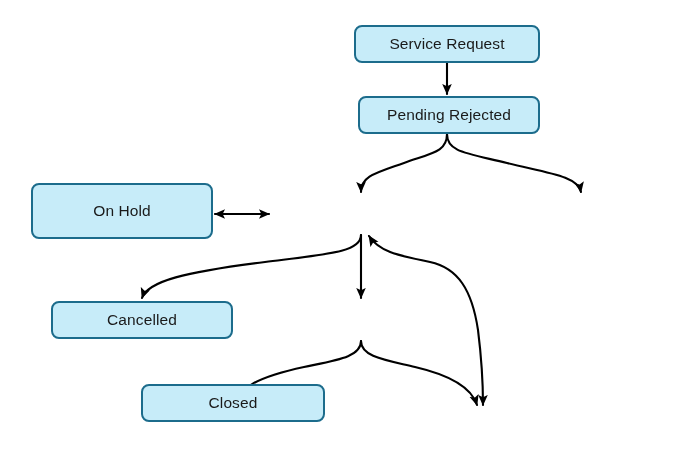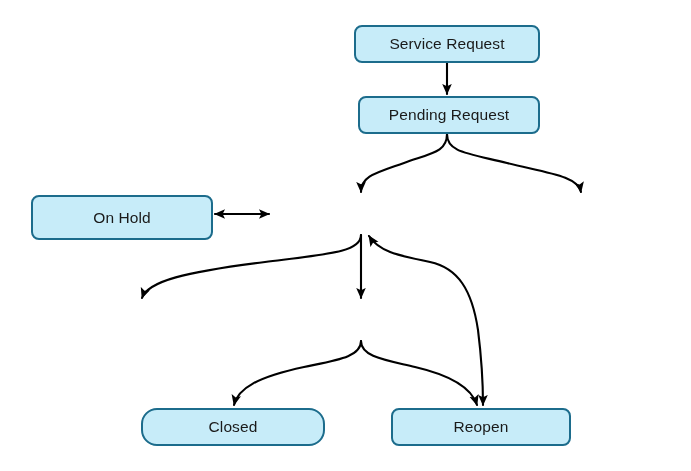--- a/index.html
+++ b/index.html
@@ -80,32 +80,32 @@
 
       <path d="M 361 341 C 361 357, 386 360, 415 367 C 454 376, 472 389, 477 405" marker-end="url(#arrowEnd)"></path>
     </g>
   </svg>
 
   <div class="node" style="left:354px; top:25px; width:186px; height:38px;">
     <span class="node-label">Service Request</span>
   </div>
 
   <div class="node" style="left:358px; top:96px; width:182px; height:38px;">
-    <span class="node-label">Pending Request</span>
+    <span class="node-label">Pending Rejected</span>
   </div>
 
-  <div class="node" style="left:31px; top:195px; width:182px; height:45px;">
+  <div class="node" style="left:31px; top:183px; width:182px; height:56px;">
     <span class="node-label">On Hold</span>
   </div>
 
 
 
+  <div class="node" style="left:51px; top:301px; width:182px; height:38px;">
+    <span class="node-label">Cancelled</span>
+  </div>
 
 
-  <div class="node" style="left:141px; top:408px; width:184px; height:38px;border-radius:16px;">
+  <div class="node" style="left:141px; top:384px; width:184px; height:38px;">
     <span class="node-label">Closed</span>
   </div>
 
-  <div class="node" style="left:391px; top:408px; width:180px; height:38px;">
-    <span class="node-label">Reopen</span>
-  </div>
 
 </div>
 
 </body></html>

